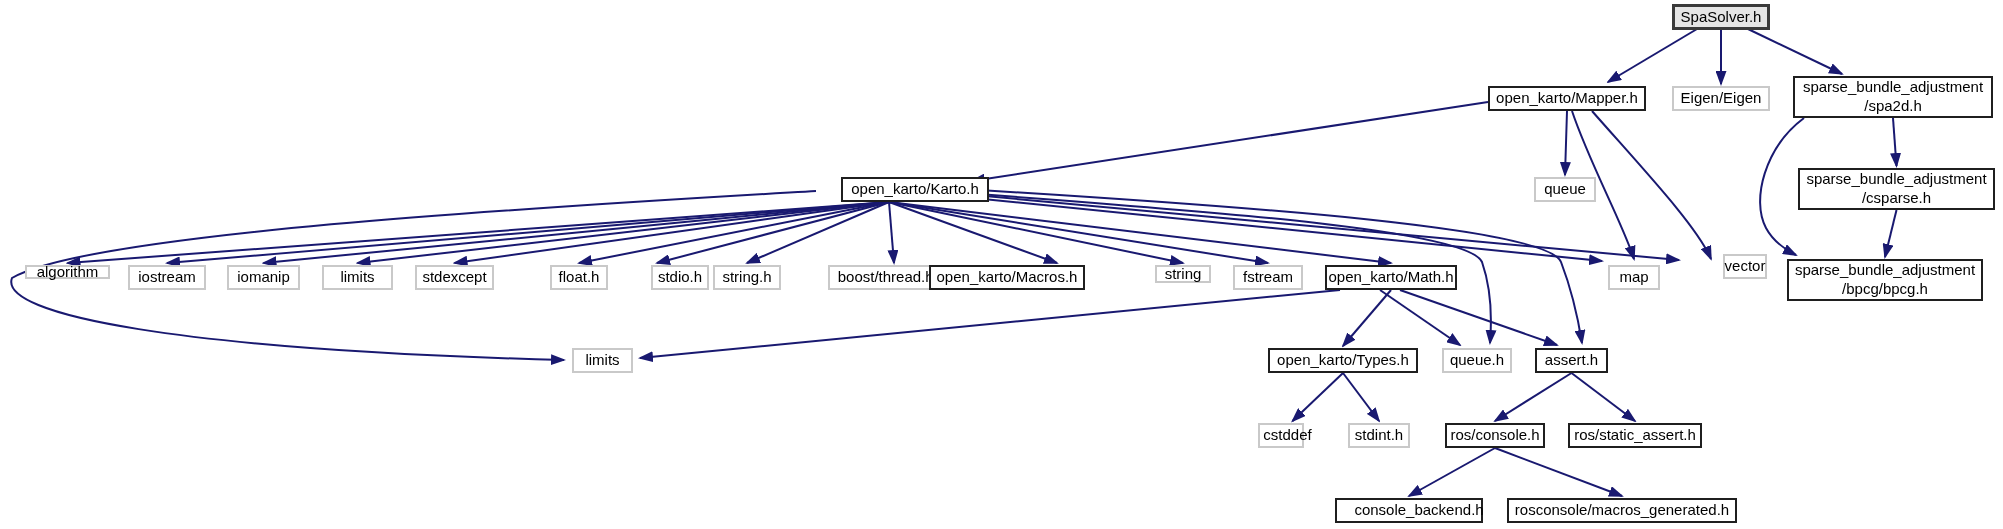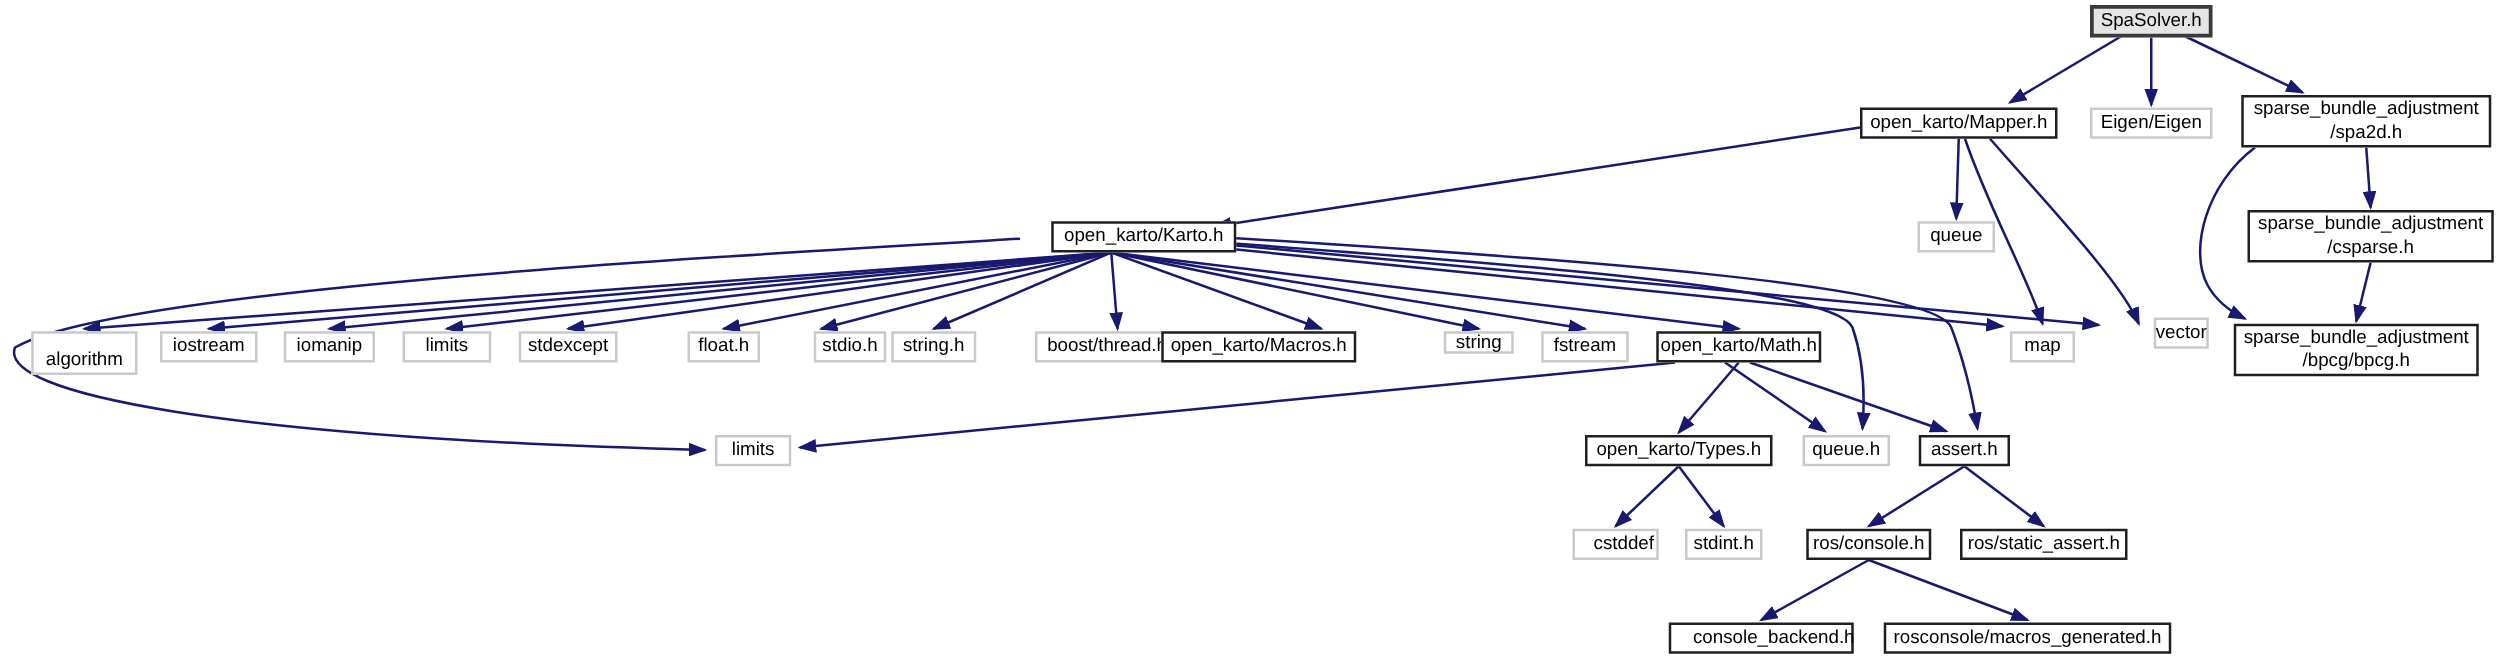--- a/index.html
+++ b/index.html
@@ -98,21 +98,21 @@
       <div class="node linked" style="left: 815px; top: 177px; width: 148px; height: 25px; margin-left: 26px;">
         <span>open_karto/Karto.h</span>
       </div>
       <div class="node plain" style="left: 1534px; top: 177px; width: 62px; height: 25px;">
         <span>queue</span>
       </div>
       <div class="node linked" style="left: 1798px; top: 168px; width: 197px; height: 42px;">
         <span>sparse_bundle_adjustment</span>
         <span>/csparse.h</span>
       </div>
-      <div class="node plain" style="left: 25px; top: 265px; width: 85px; height: 35px; justify-content: flex-end;">
+      <div class="node plain" style="left: 25px; top: 265px; width: 85px; height: 14px;">
         <span>algorithm</span>
       </div>
       <div class="node plain" style="left: 128px; top: 265px; width: 78px; height: 25px;">
         <span>iostream</span>
       </div>
       <div class="node plain" style="left: 227px; top: 265px; width: 73px; height: 25px;">
         <span>iomanip</span>
       </div>
       <div class="node plain" style="left: 322px; top: 265px; width: 71px; height: 25px;">
         <span>limits</span>
@@ -159,21 +159,21 @@
       </div>
       <div class="node linked" style="left: 1268px; top: 348px; width: 150px; height: 25px;">
         <span>open_karto/Types.h</span>
       </div>
       <div class="node plain" style="left: 1442px; top: 348px; width: 70px; height: 25px;">
         <span>queue.h</span>
       </div>
       <div class="node linked" style="left: 1535px; top: 348px; width: 73px; height: 25px;">
         <span>assert.h</span>
       </div>
-      <div class="node plain" style="left: 1258px; top: 423px; width: 69px; height: 25px; padding-left: 13px;">
+      <div class="node plain" style="left: 1258px; top: 423px; width: 46px; height: 25px; padding-left: 13px;">
         <span>cstddef</span>
       </div>
       <div class="node plain" style="left: 1348px; top: 423px; width: 62px; height: 25px;">
         <span>stdint.h</span>
       </div>
       <div class="node linked" style="left: 1445px; top: 423px; width: 100px; height: 25px;">
         <span>ros/console.h</span>
       </div>
       <div class="node linked" style="left: 1568px; top: 423px; width: 134px; height: 25px;">
         <span>ros/static_assert.h</span>

